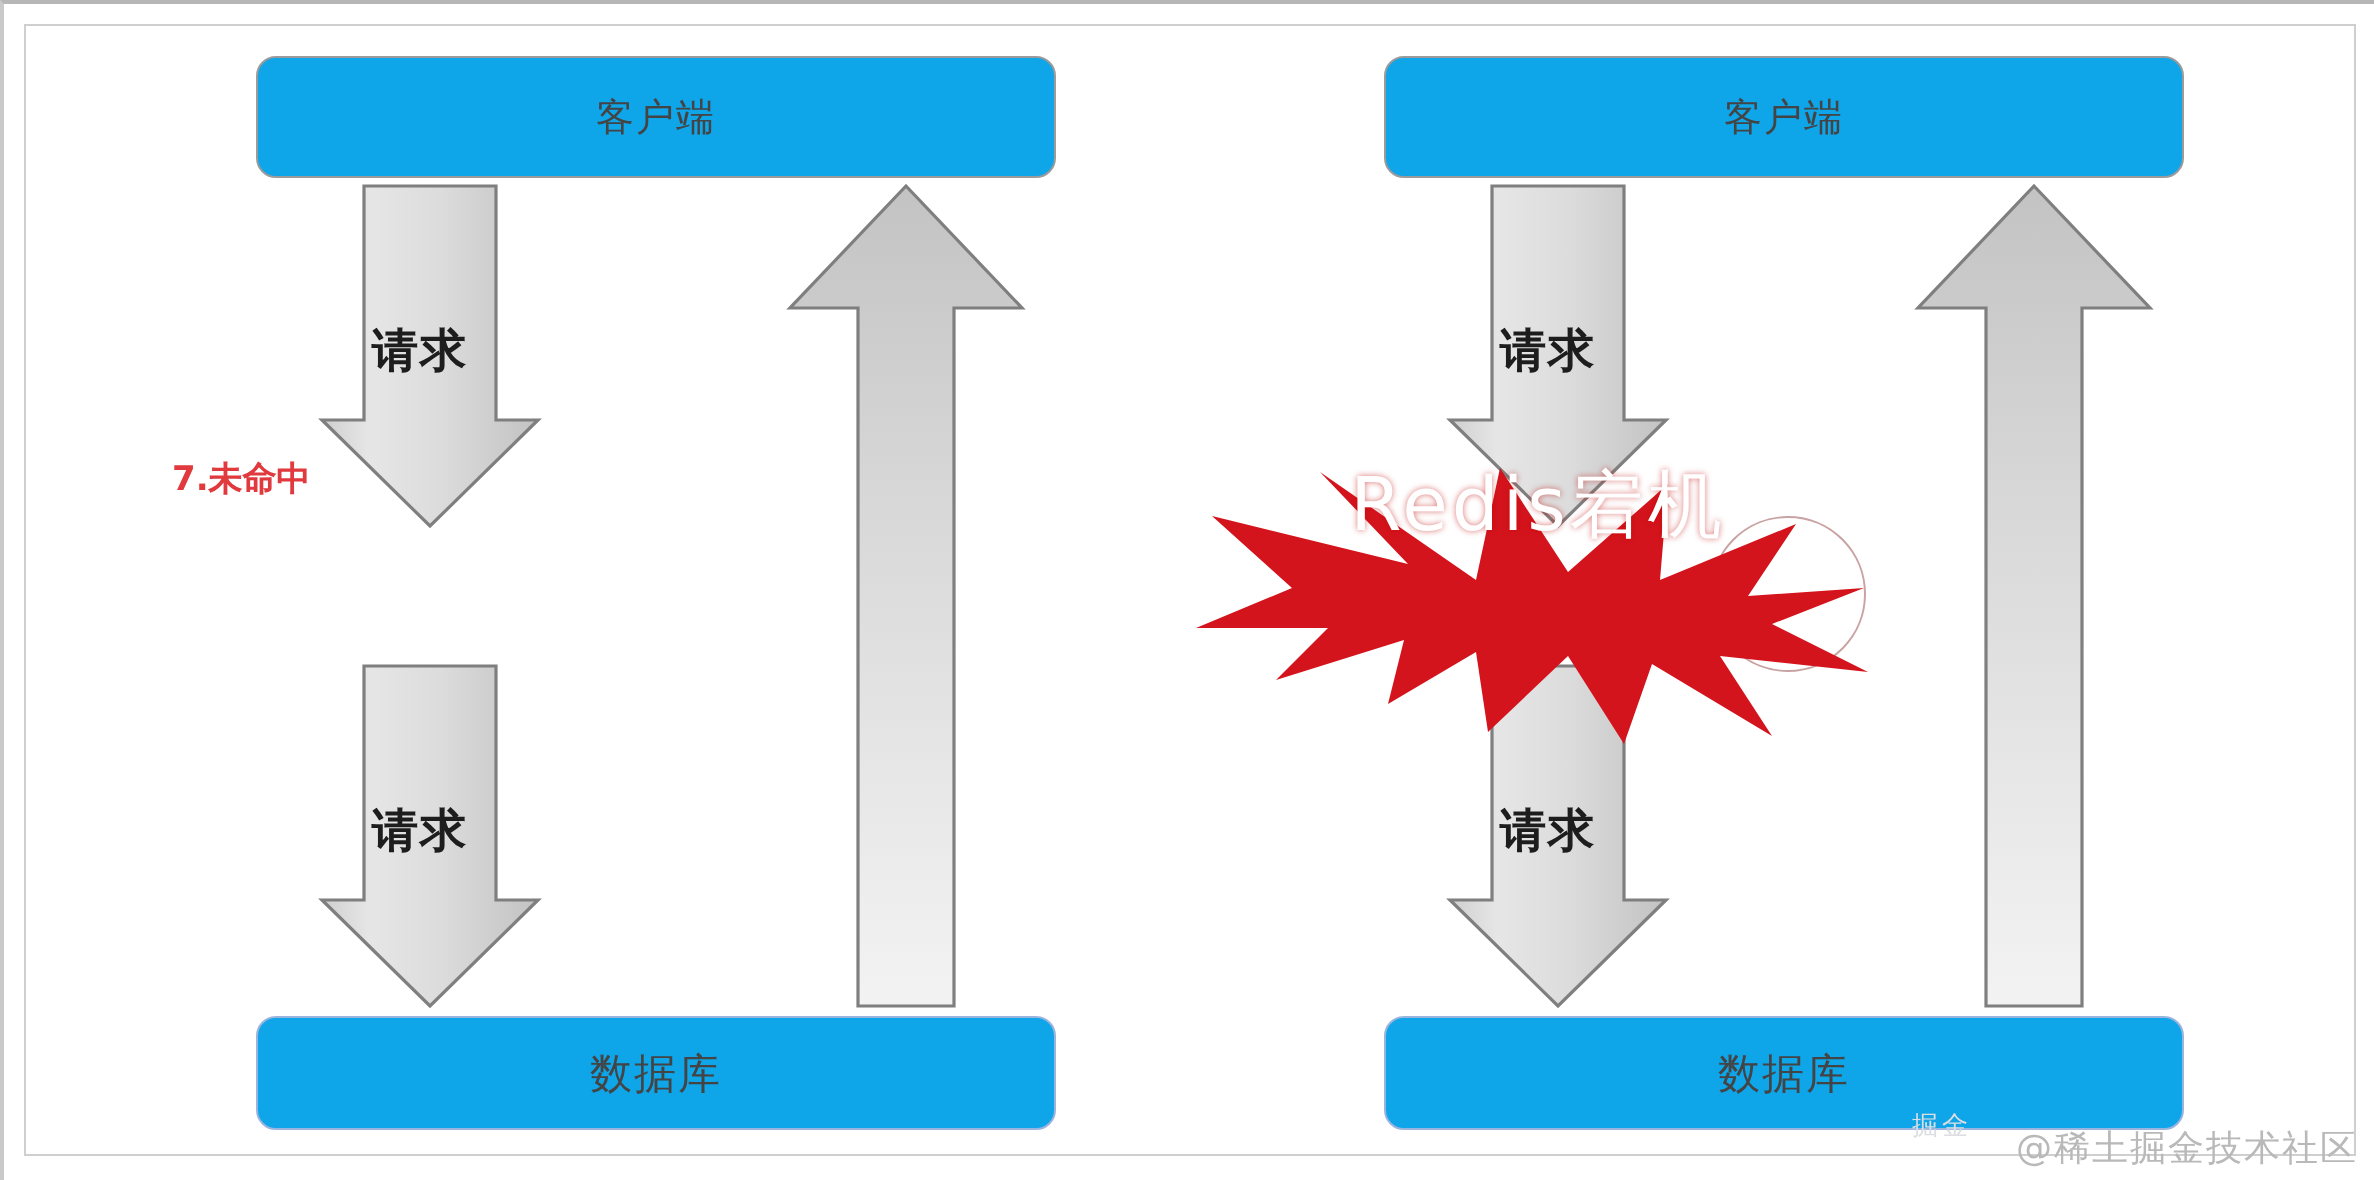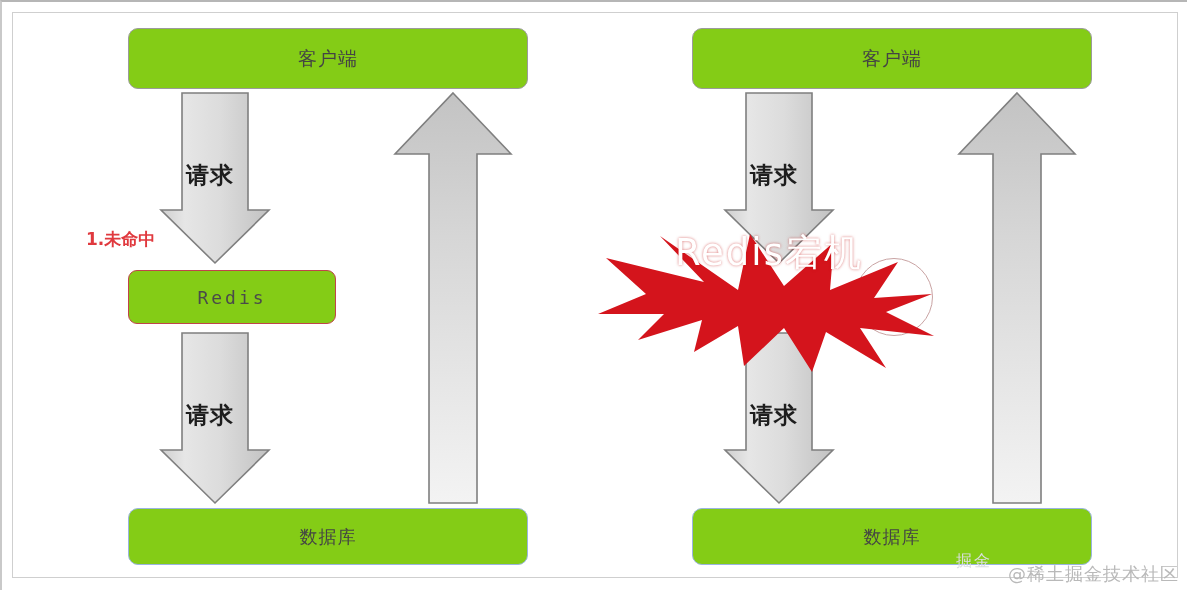--- a/index.html
+++ b/index.html
@@ -28,34 +28,34 @@
     box-sizing:border-box;
     border:1px solid #cfcfcf;
     background:#ffffff;
     pointer-events:none;
   }
 
   
   .node{
     position:absolute;
     box-sizing:border-box;
-    background:#84cc16;
+    background:#0ea5e9;
     border-radius:10px;
     display:flex;align-items:center;justify-content:center;
     color:#444444;
     letter-spacing:1px;
   }
   .node-client{
     border:1.6px solid #9b9b9b;
     font-size:19px;
     font-family:"DejaVu Sans","Liberation Sans",sans-serif;
   }
   .node-db{
     border:1.6px solid #9ab4e0;
-    font-size:18px;
+    font-size:21px;
     font-family:"DejaVu Sans","Liberation Sans",sans-serif;
   }
   .node-redis{
     border:1.6px solid #c0444a;
     font-size:18px;
     font-family:"DejaVu Sans Mono","Liberation Mono",monospace;
     letter-spacing:3px;
     color:#4a4a4a;
     border-radius:9px;
   }
@@ -106,21 +106,21 @@
     font-size:18px;
     color:#b9b9b9;
     font-family:"DejaVu Sans","Liberation Sans",sans-serif;
     white-space:nowrap;
     letter-spacing:1px;
     margin-left:48px;
   }
   .watermark-ghost{
     position:absolute;
     left:956px;bottom:18px;
-    font-size:16px;
+    font-size:13px;
     color:#dcdee2;
     font-family:"DejaVu Sans","Liberation Sans",sans-serif;
     white-space:nowrap;
     letter-spacing:2px;
   }
 </style>
 </head>
 <body>
 
 <div id="canvas">
@@ -140,25 +140,22 @@
           <stop offset="22%" stop-color="#e6e6e6"></stop>
           <stop offset="55%" stop-color="#dcdcdc"></stop>
           <stop offset="100%" stop-color="#c2c2c2"></stop>
         </linearGradient>
       </defs>
       <polygon points="22,1 88,1 88,118 109,118 55,171 1,118 22,118" fill="url(#gdown1)" stroke="#7f7f7f" stroke-width="1.6" stroke-linejoin="miter"></polygon>
     </svg>
     <span class="arrow-label" style="left:26px;top:68px;">请求</span>
   </div>
 
-  <div class="miss-label" style="left:86px;top:228px;">1.未命中</div>
-
-  <div class="node node-redis" style="left:128px;top:270px;width:208px;height:54px;">
-    <span>Redis</span>
-  </div>
+  <div class="miss-label" style="left:86px;top:228px;">7.未命中</div>
+
 
   <div class="arrow" style="left:160px;top:332px;width:110px;height:172px;">
     <svg width="110" height="172" viewBox="0 0 110 172">
       <defs>
         <linearGradient id="gdown2" x1="0" y1="0" x2="1" y2="0">
           <stop offset="0%" stop-color="#cfcfcf"></stop>
           <stop offset="22%" stop-color="#e6e6e6"></stop>
           <stop offset="55%" stop-color="#dcdcdc"></stop>
           <stop offset="100%" stop-color="#c2c2c2"></stop>
         </linearGradient>

